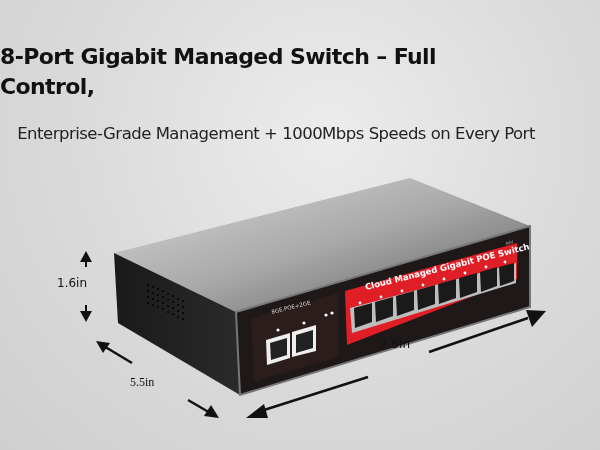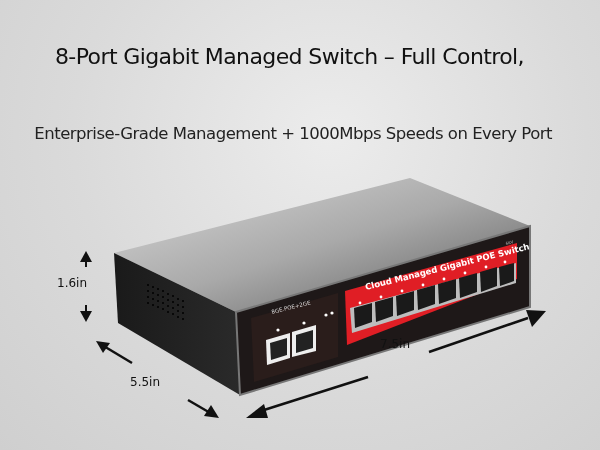--- a/index.html
+++ b/index.html
@@ -2,26 +2,26 @@
 <html><head>
 <meta charset="utf-8">
 <style>
   html, body { margin:0; padding:0; }
   body {
     width:600px; height:450px; overflow:hidden; position:relative;
     background: radial-gradient(ellipse at 55% 30%, #ececec 0%, #dadada 55%, #cfcfcf 100%);
     font-family: "Liberation Sans", "DejaVu Sans", sans-serif;
   }
   .title {
-    position:absolute; left:0; top:42px; width:524px; text-align:right;
-    font-family: "DejaVu Sans", sans-serif; font-weight:normal; font-size:22px;
+    position:absolute; left:0; top:42px; width:524px; text-align:left;
+    font-family: "DejaVu Sans", sans-serif; font-weight:bold; font-size:22px;
     line-height:30px; color:#111; letter-spacing:-0.6px;
   }
   .subtitle {
-    position:absolute; left:0; top:124px; width:552px; text-align:right;
+    position:absolute; left:0; top:124px; width:552px; text-align:center;
     font-family: "DejaVu Sans", sans-serif; font-size:16.5px; color:#222; letter-spacing:-0.5px;
   }
   .dim-label {
     position:absolute; font-family:"DejaVu Sans", sans-serif; font-size:12px; color:#111;
   }
   svg.scene { position:absolute; left:0; top:0; }
 </style>
 </head>
 <body>
 
@@ -135,14 +135,14 @@
   <line x1="188" y1="400" x2="212" y2="414" stroke="#111" stroke-width="2.5"></line>
   <polygon points="219,418 204,416 211,405" fill="#111"></polygon>
 
   <line x1="264" y1="410" x2="368" y2="377" stroke="#111" stroke-width="2.5"></line>
   <polygon points="246,418 264,404 268,418" fill="#111"></polygon>
   <line x1="429" y1="352" x2="528" y2="318" stroke="#111" stroke-width="2.5"></line>
   <polygon points="546,311 526,310 532,327" fill="#111"></polygon>
 </svg>
 
 <div class="dim-label" style="left:57px;top:276px;">1.6in</div>
-<div class="dim-label" style="left:130px;top:375px;">5.5in</div>
+<div class="dim-label" style="left:130px;top:375px;font-family:Liberation Serif, serif;">5.5in</div>
 <div class="dim-label" style="left:380px;top:337px;">7.5in</div>
 
 </body></html>

